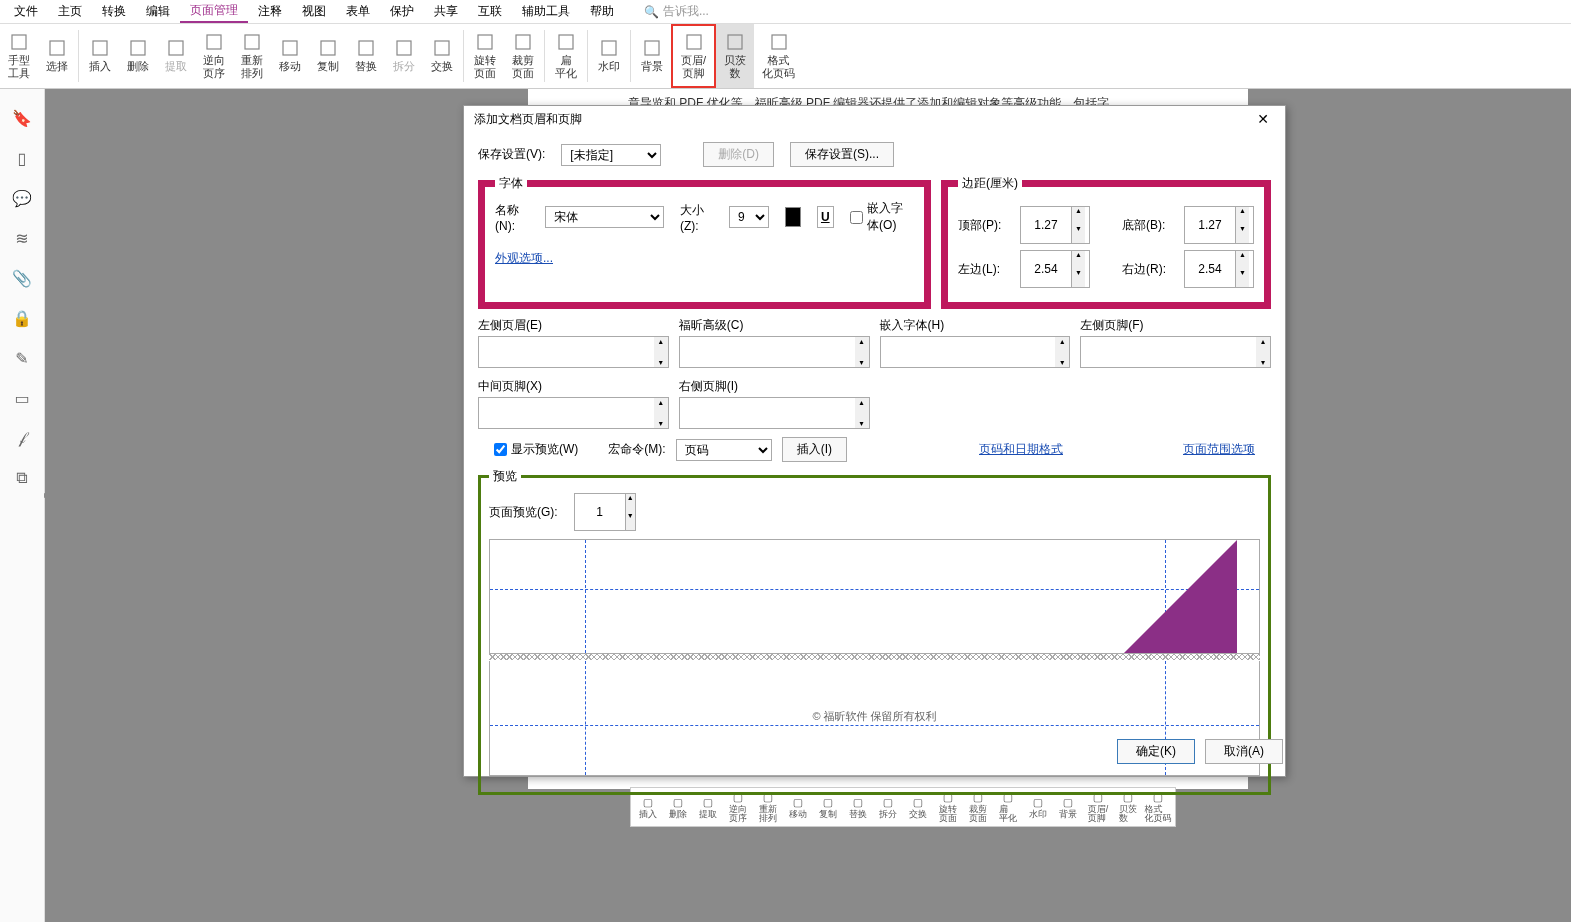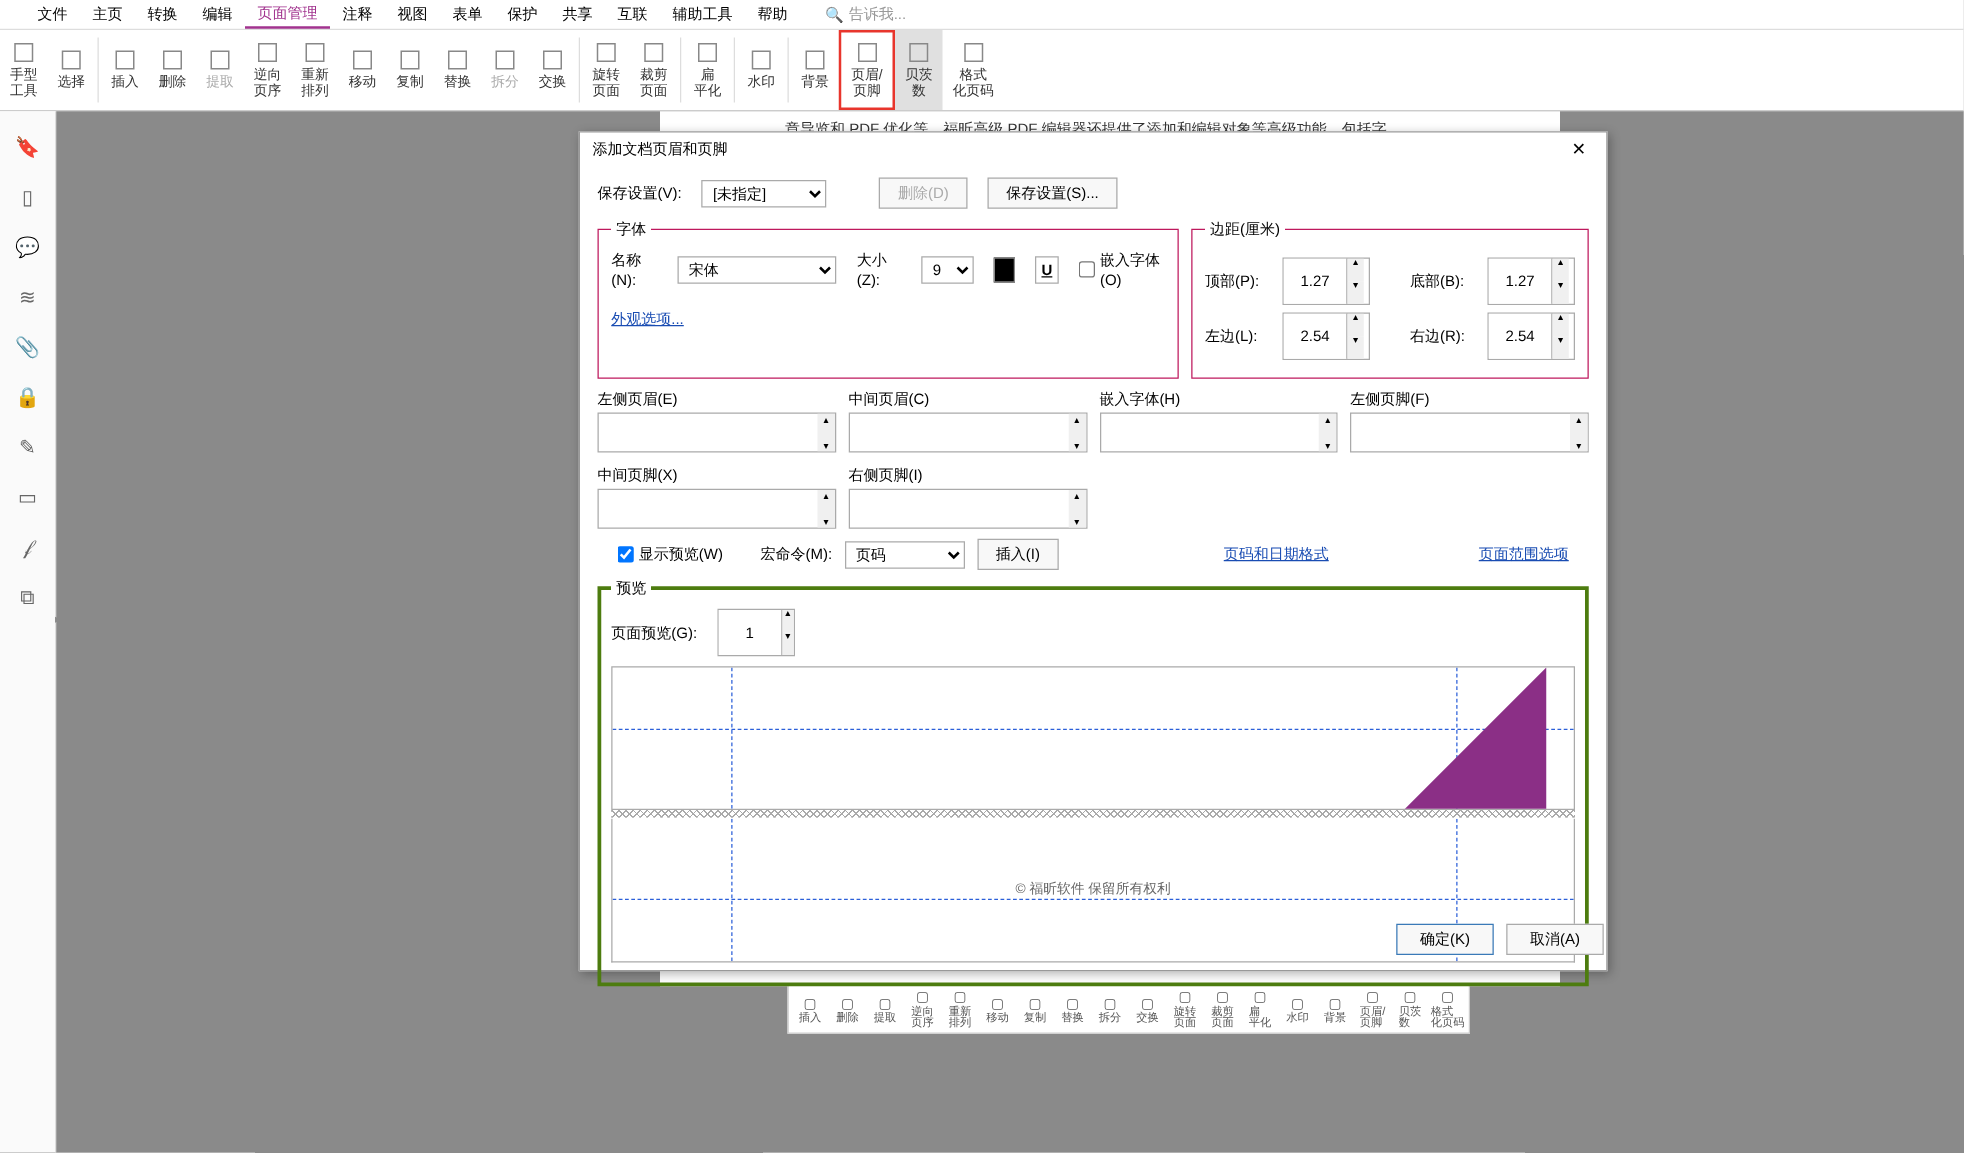--- a/index.html
+++ b/index.html
@@ -1,19 +1,19 @@
 <!DOCTYPE html>
 <html><head>
 <meta charset="utf-8">
 <style>
 * { margin: 0; padding: 0; box-sizing: border-box; font-family: "Microsoft YaHei", sans-serif; }
 body { background: #f0f0f0; width: 1571px; height: 922px; overflow: hidden; position: relative; }
 
 
-.menubar { background: #fff; height: 24px; display: flex; align-items: center; padding: 0 20px; border-bottom: 1px solid #ddd; }
+.menubar { background: #fff; height: 24px; display: flex; align-items: center; padding: 0 4px; border-bottom: 1px solid #ddd; }
 .menubar .menu-item { padding: 2px 10px; font-size: 12px; cursor: pointer; }
 .menubar .menu-item.active { color: #a1338e; border-bottom: 2px solid #a1338e; }
 .menubar .search { margin-left: 20px; color: #999; font-size: 12px; display: flex; align-items: center; gap: 4px; }
 
 
 .ribbon { background: #fff; height: 65px; display: flex; border-bottom: 1px solid #ccc; }
 .ribbon-btn { display: flex; flex-direction: column; align-items: center; justify-content: center; padding: 4px 8px; cursor: pointer; min-width: 38px; }
 .ribbon-btn .icon { width: 20px; height: 20px; margin-bottom: 2px; display:flex; align-items:center; justify-content:center; }
 .ribbon-btn .label { font-size: 11px; color: #333; text-align: center; line-height: 1.2; }
 .ribbon-btn.disabled .label { color: #aaa; }
@@ -37,21 +37,21 @@
 .dialog-close { cursor: pointer; font-size: 14px; padding: 0 6px; }
 .dialog-body { padding: 10px 14px; font-size: 12px; }
 
 .row { display: flex; align-items: center; margin-bottom: 8px; gap: 16px; }
 .row label { font-size: 12px; }
 select, input[type="text"] { border: 1px solid #aaa; padding: 2px 4px; font-size: 12px; height: 22px; background: #fff; }
 .btn { border: 1px solid #aaa; background: #f8f8f8; padding: 3px 14px; font-size: 12px; cursor: pointer; }
 .btn.disabled { color: #aaa; }
 .btn.primary { border: 1.5px solid #3a7ab8; }
 
-fieldset { border: 1px solid #be185d; padding: 8px 10px; font-size: 12px; }
+fieldset { border: 7px solid #be185d; padding: 8px 10px; font-size: 12px; }
 legend { padding: 0 4px; font-size: 12px; }
 
 .font-margin-row { display: flex; gap: 10px; margin-bottom: 8px; }
 .font-group { flex: 1; }
 .margin-group { width: 310px; }
 .margin-row { display: flex; align-items: center; margin: 6px 0; gap: 6px; }
 .margin-row label { width: 56px; }
 .spinner { display: flex; border: 1px solid #aaa; width: 70px; height: 38px; }
 .spinner input { border: none; width: 50px; text-align: center; font-size: 12px; }
 .spinner .spin-btns { width: 14px; display: flex; flex-direction: column; border-left: 1px solid #aaa; }
@@ -454,21 +454,21 @@
       <div class="hf-cell">
           <label>左侧页眉(E)</label>
           <div class="hf-textarea">
             <div class="scroll">
               <span>▴</span>
               <span>▾</span>
             </div>
           </div>
         </div>
       <div class="hf-cell">
-          <label>中间页眉(C)</label>
+          <label>福昕高级(C)</label>
           <div class="hf-textarea">
             <div class="scroll">
               <span>▴</span>
               <span>▾</span>
             </div>
           </div>
         </div>
       <div class="hf-cell">
           <label>嵌入字体(H)</label>
           <div class="hf-textarea">

